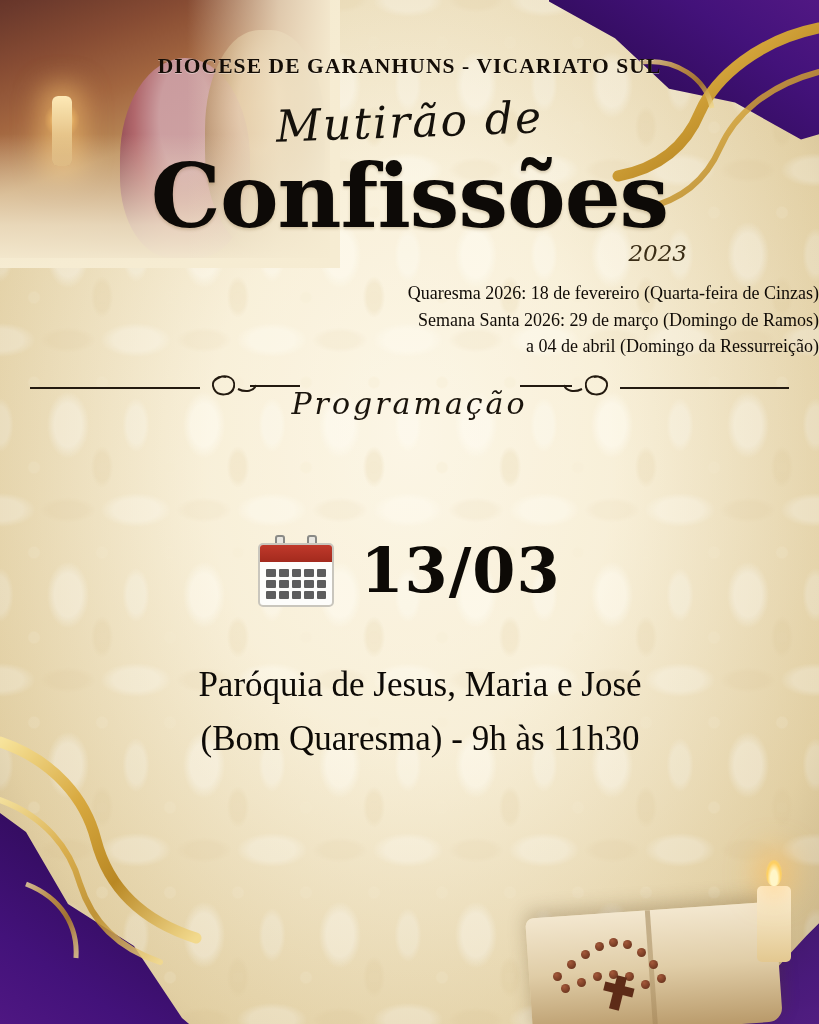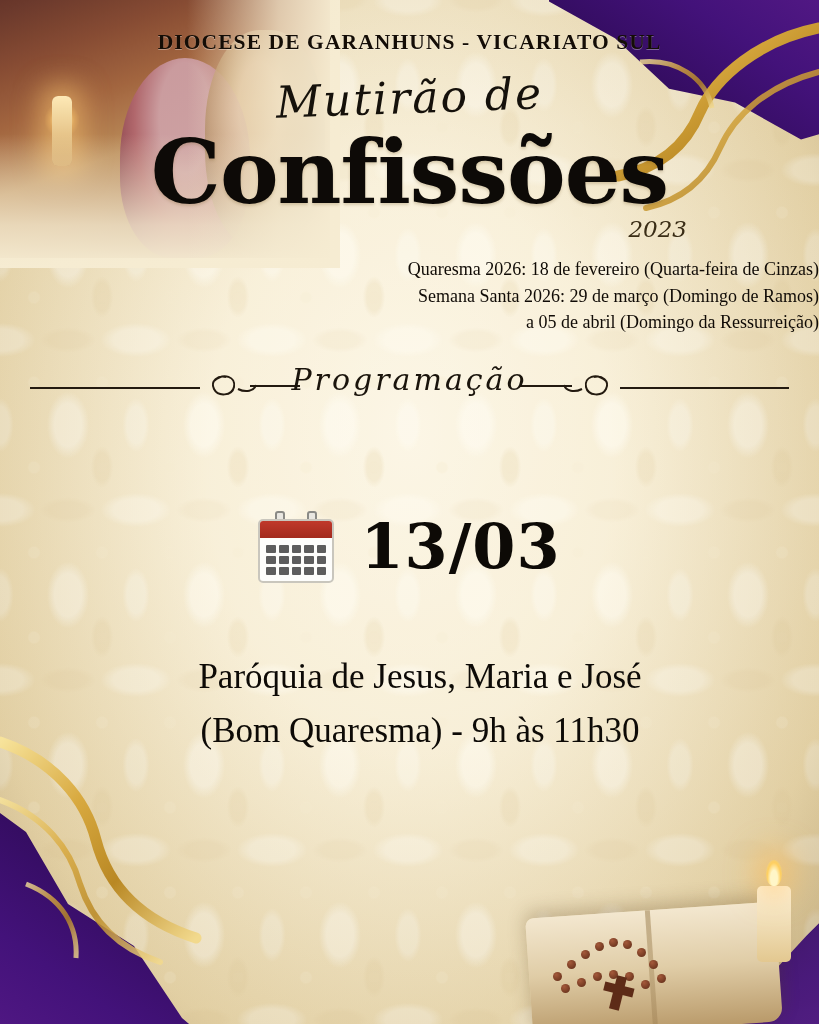--- a/index.html
+++ b/index.html
@@ -108,20 +108,21 @@
     opacity: .95;
   }
 
   
   .gold-svg { position: absolute; inset: 0; pointer-events: none; }
 
   
   .content {
     position: absolute; inset: 0;
     text-align: center;
+    margin-top: 24px;
   }
   .diocese {
     position: absolute; top: 30px; left: 0; right: 0;
     font-family: "Liberation Serif", serif;
     font-weight: bold;
     font-size: 21.5px;
     letter-spacing: 1.1px;
     color: #140d06;
     text-shadow: 0 1px 0 rgba(255,255,255,.35);
   }
@@ -201,21 +202,21 @@
     gap: 3px;
   }
   .cal-grid i { background: #5d5d5d; border-radius: 1px; display: block; }
   .big-date {
     font-family: "DejaVu Serif", serif;
     font-size: 62px;
     color: #0d0a06;
     letter-spacing: 1px;
   }
   .place {
-    position: absolute; top: 650px; left: 0; right: 0;
+    position: absolute; top: 634px; left: 0; right: 0;
     font-family: "Liberation Serif", serif;
     font-size: 35px;
     line-height: 1.55;
     color: #0d0a06;
     padding-left: 21px;
   }
 
   
   .book {
     position: absolute; right: 40px; bottom: -6px; width: 250px; height: 120px;
@@ -306,21 +307,21 @@
 
   <div class="content">
     <div class="diocese">DIOCESE DE GARANHUNS - VICARIATO SUL</div>
     <div class="mutirao">Mutirão de</div>
     <div class="confissoes">Confissões</div>
     <div class="year">2023</div>
 
     <div class="dates">
       <div>Quaresma 2026: 18 de fevereiro (Quarta-feira de Cinzas)</div>
       <div>Semana Santa 2026: 29 de março (Domingo de Ramos)</div>
-      <div>a 05 de abril (Domingo da Ressurreição)</div>
+      <div>a 04 de abril (Domingo da Ressurreição)</div>
     </div>
 
     <div class="prog-row">
       <div class="prog-word">Programação</div>
     </div>
 
     <div class="date-line">
       <div class="cal-icon">
         <div class="cal-ring l"></div>
         <div class="cal-ring r"></div>

